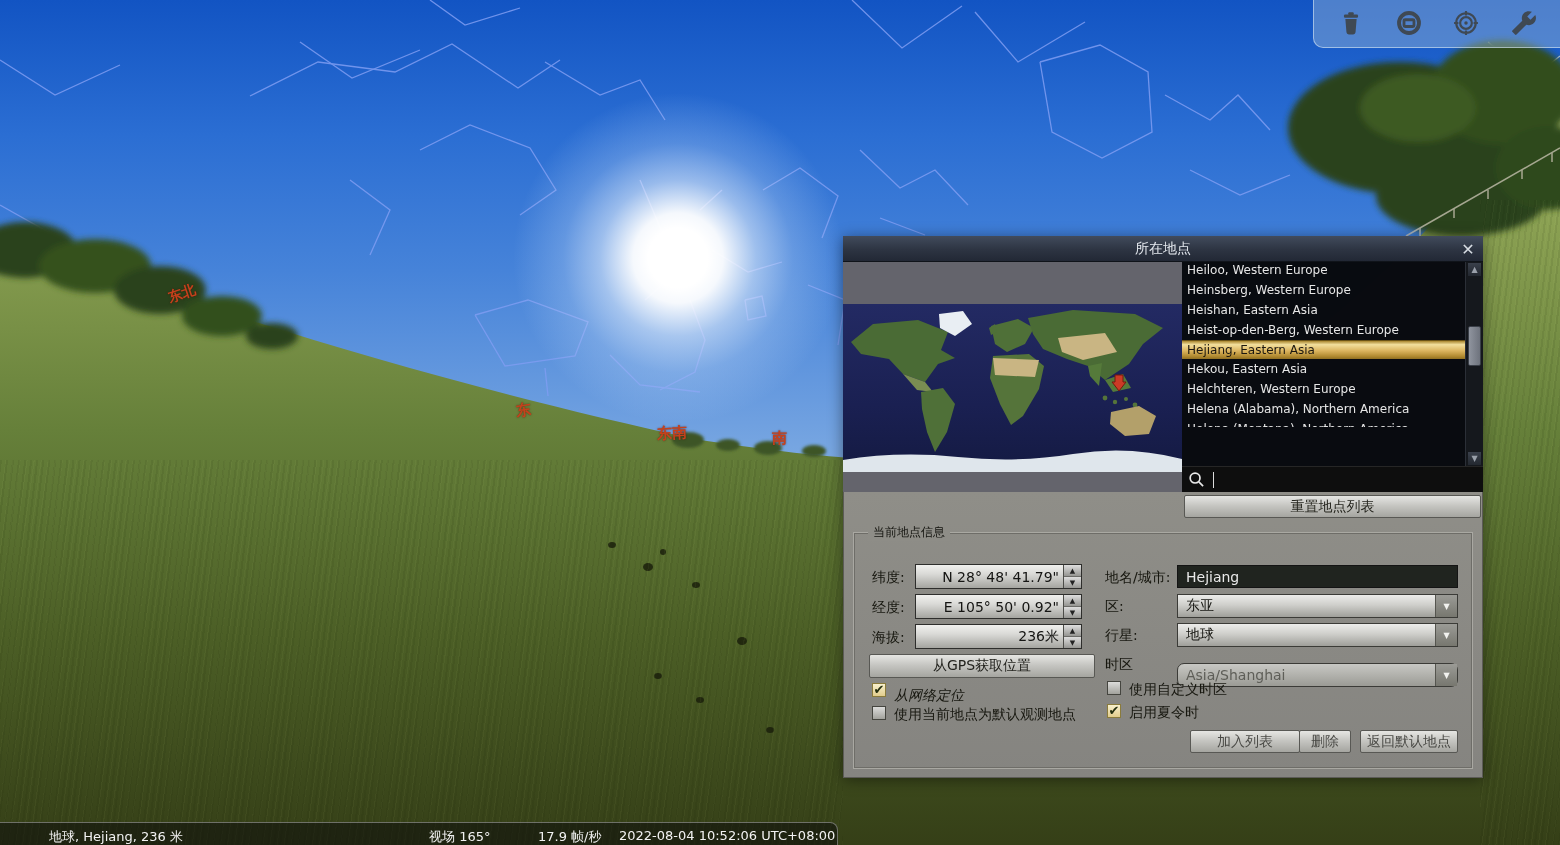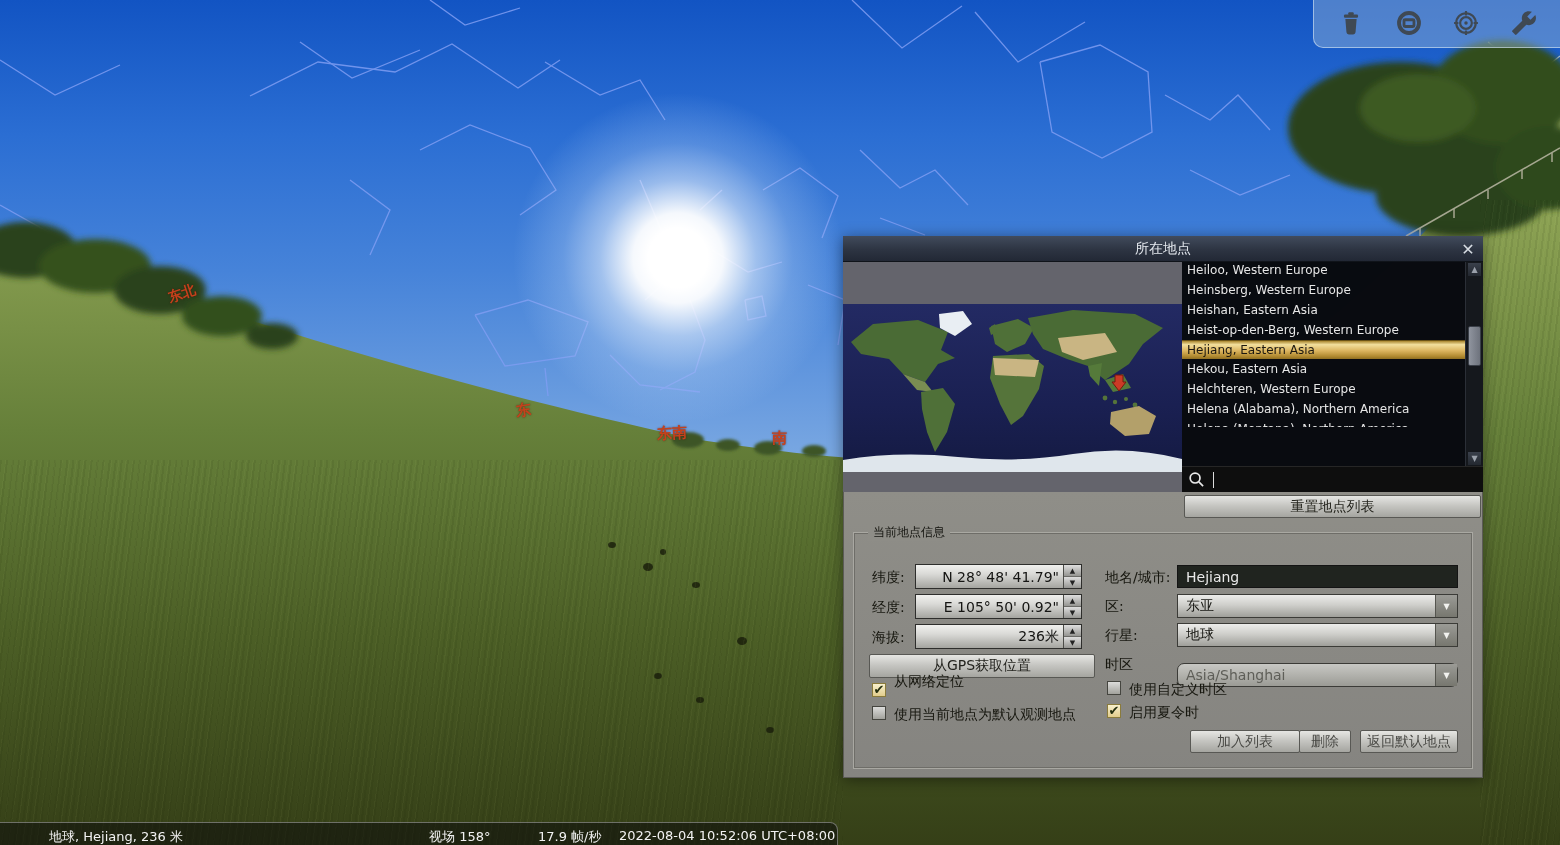--- a/index.html
+++ b/index.html
@@ -336,21 +336,21 @@
             <span class="spb">▲</span>
             <span class="spb">▼</span>
           </span>
         </div>
 
         <div class="btn" style="position:absolute;left:15px;top:121px;width:226px;height:24px;font-size:14px;color:#23231e;">从GPS获取位置</div>
 
         <div class="checkbox on" style="left:18px;top:150px;">
             <span class="mark">✔</span>
           </div>
-        <div class="cblabel" style="left:40px;top:140px;">从网络定位</div>
+        <div class="cblabel" style="left:40px;top:154px;font-style:italic;">从网络定位</div>
 
         <div class="checkbox" style="left:18px;top:173px;"></div>
         <div class="cblabel" style="left:40px;top:173px;">使用当前地点为默认观测地点</div>
 
         <div class="flabel" style="left:251px;top:36px;">地名/城市:</div>
         <div class="textinput" style="top:32px;">
           <span>Hejiang</span>
         </div>
 
         <div class="flabel" style="left:251px;top:65px;">区:</div>
@@ -381,18 +381,18 @@
 
         <div class="btn gb-btn" style="left:336px;width:110px;">加入列表</div>
         <div class="btn gb-btn" style="left:445px;width:52px;">删除</div>
         <div class="btn gb-btn" style="left:506px;width:98px;">返回默认地点</div>
       </div>
     </div>
   </div>
 
   <div class="statusbar">
     <span style="left:58px;">地球, Hejiang, 236 米</span>
-    <span style="left:438px;">视场 158°</span>
+    <span style="left:438px;">视场 165°</span>
     <span style="left:547px;">17.9 帧/秒</span>
     <span style="left:628px;">2022-08-04 10:52:06 UTC+08:00</span>
   </div>
 
 </div>
 
 </body></html>

